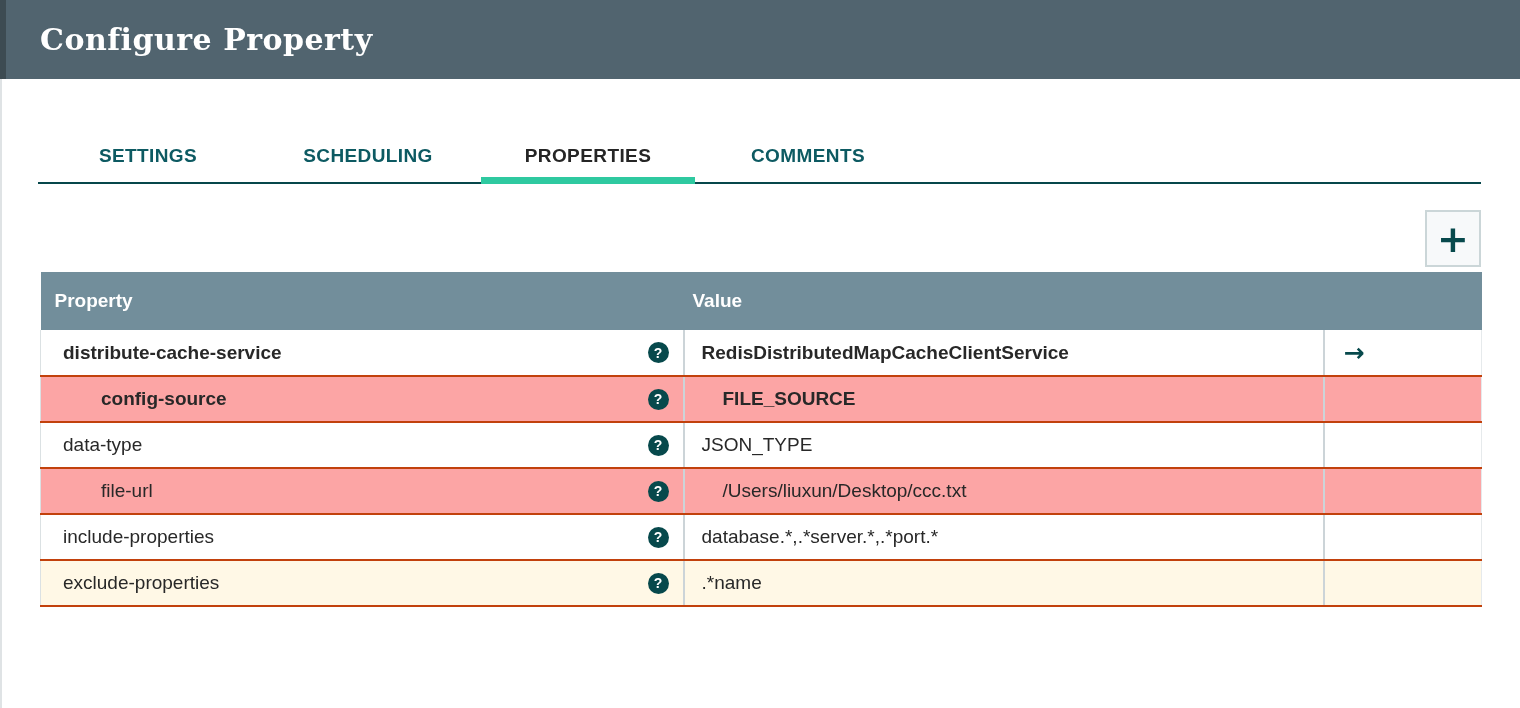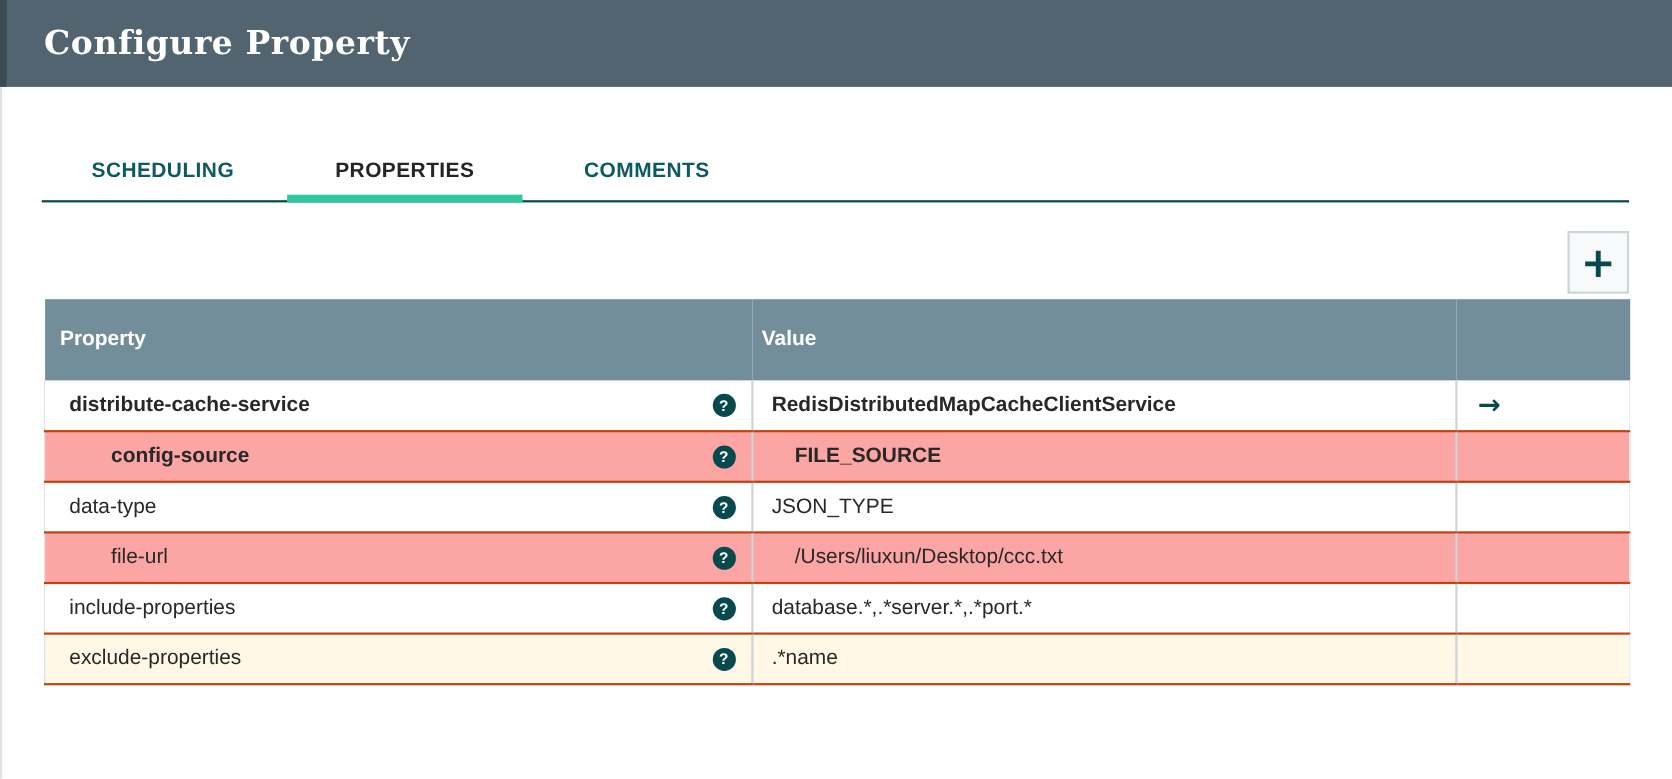--- a/index.html
+++ b/index.html
@@ -99,21 +99,21 @@
     width: 1441px;
     border-collapse: collapse;
     table-layout: fixed;
     font-size: 19px;
     color: #282828;
   }
   .props-table thead th {
     background: #728e9b;
     color: #ffffff;
     font-weight: 700;
-    height: 74px;
+    height: 58px;
     text-align: left;
     vertical-align: middle;
   }
   th.col-property { width: 643px; padding-left: 14px; }
   th.col-value    { width: 640px; padding-left: 9px; }
   th.col-action   { width: 158px; }
 
   .props-table tbody td {
     height: 46px;
     border-bottom: 2px solid #c2410c;
@@ -164,20 +164,21 @@
 <body>
 
 <header class="dialog-header">
   <div class="header-left-accent"></div>
   <h1 class="dialog-title">Configure Property</h1>
 </header>
 
 <div class="body-left-edge"></div>
 
 <nav class="tabs">
+  <div class="tab">SETTINGS</div>
   <div class="tab">SCHEDULING</div>
   <div class="tab active">PROPERTIES</div>
   <div class="tab">COMMENTS</div>
 </nav>
 
 <div class="toolbar">
   <button class="add-button">
     <span>+</span>
   </button>
 </div>

